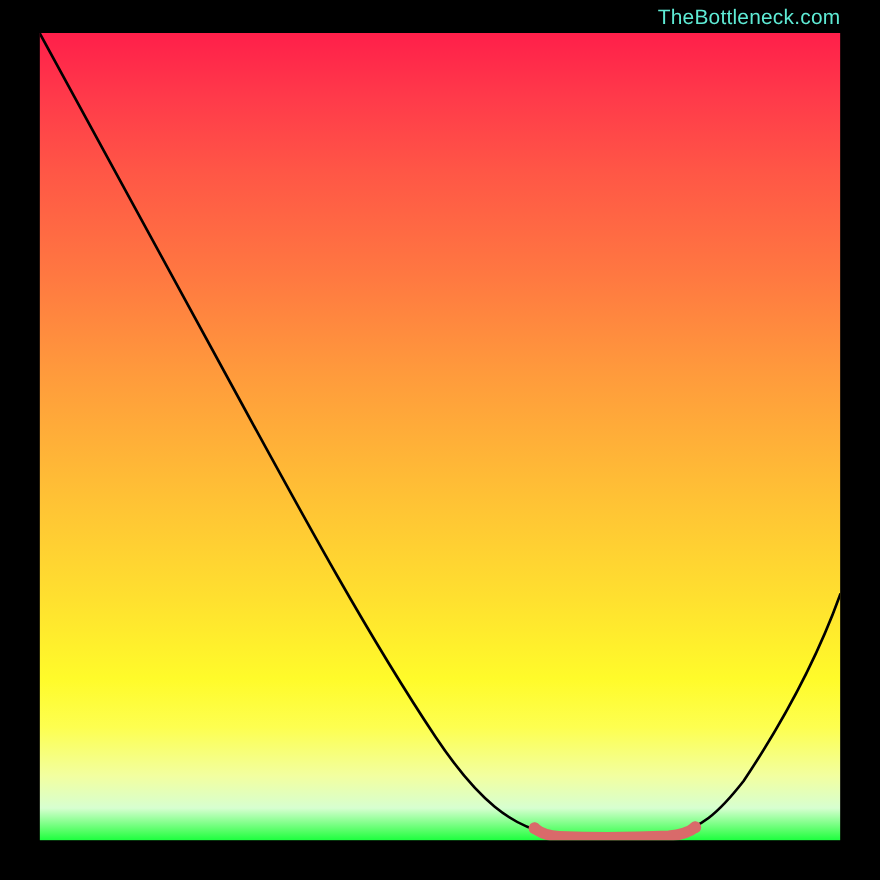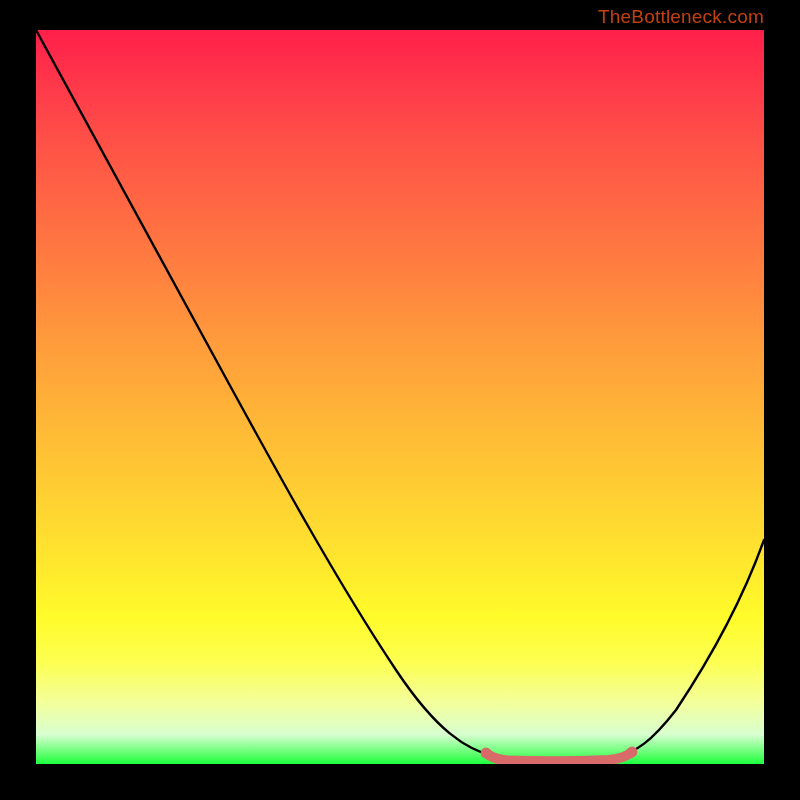--- a/index.html
+++ b/index.html
@@ -52,21 +52,21 @@
   }
   svg.curve {
     position: absolute;
     left: 0;
     top: 0;
   }
   .attribution {
     position: absolute;
     top: 6px;
     right: 36px;
-    color: #c2410c;
+    color: #5eead4;
     font-size: 19px;
     letter-spacing: 0.2px;
   }
 </style>
 </head>
 <body>
 
 <div class="attribution">TheBottleneck.com</div>
 
 <div class="frame">

